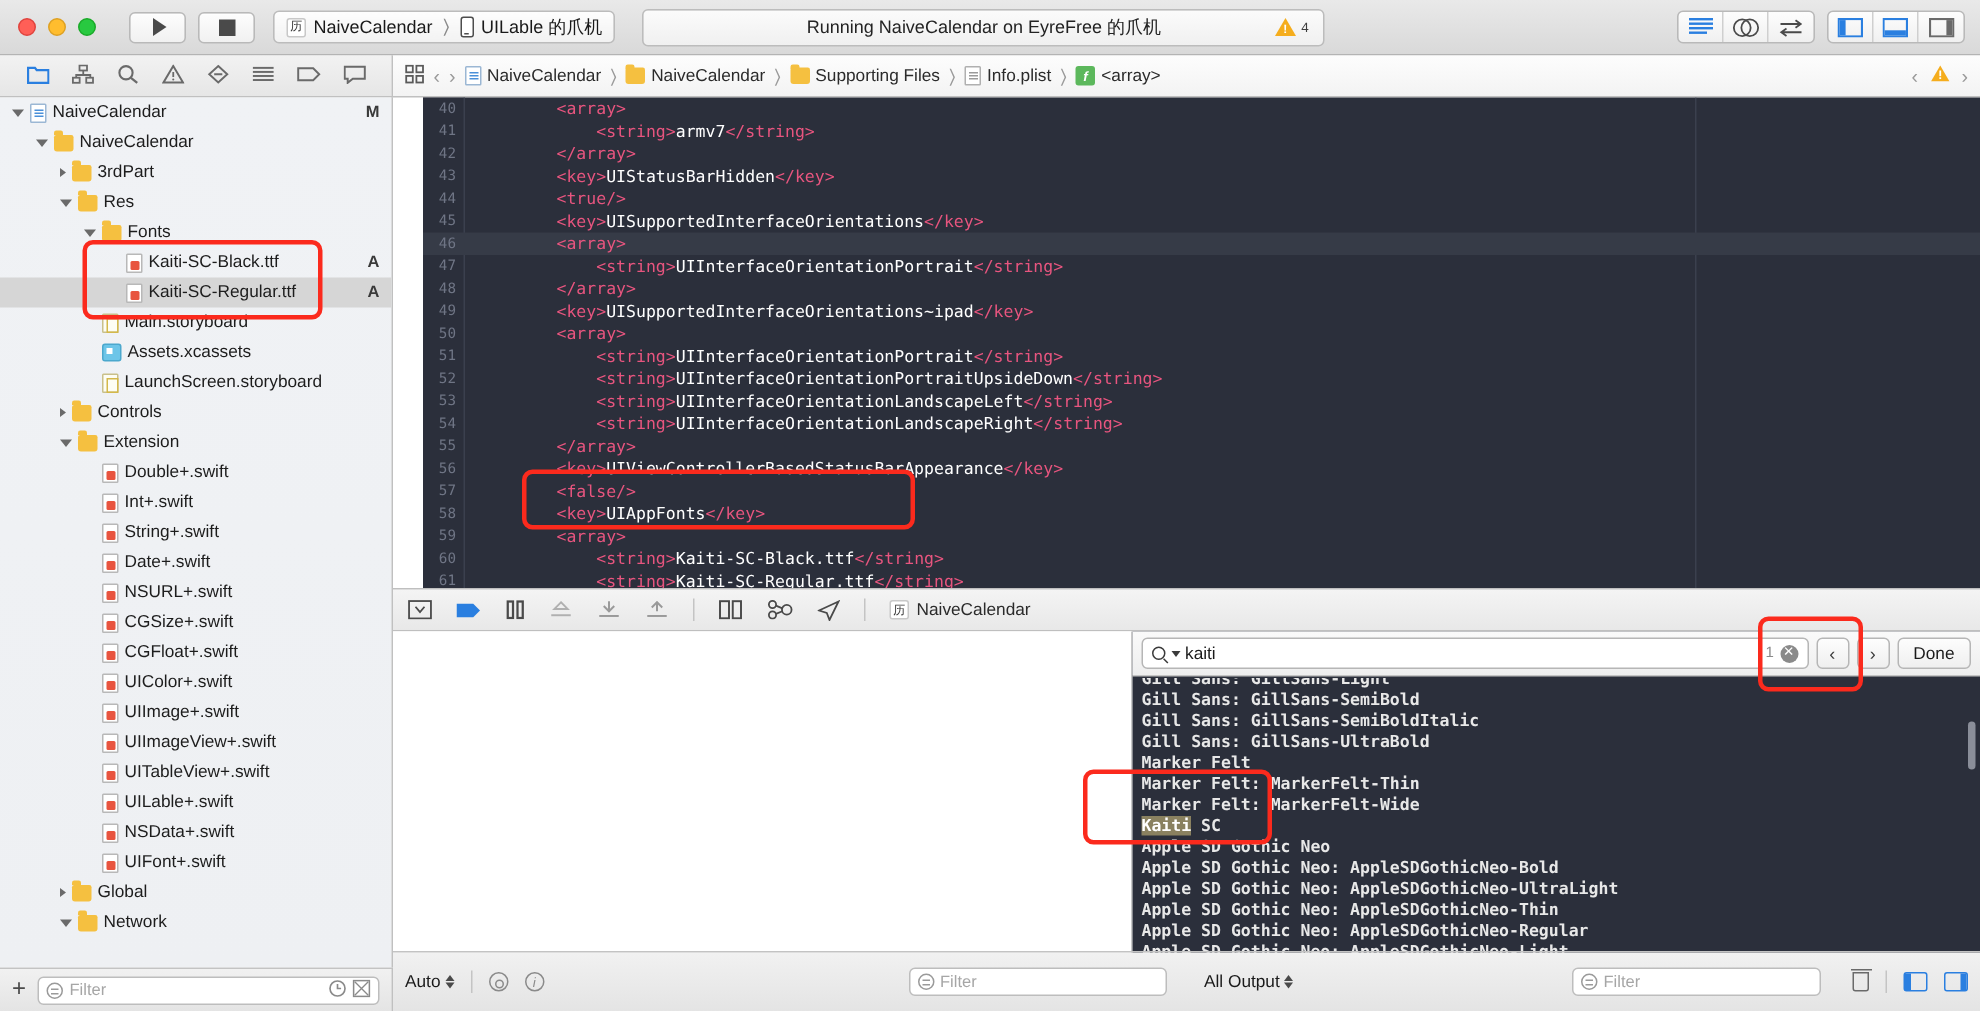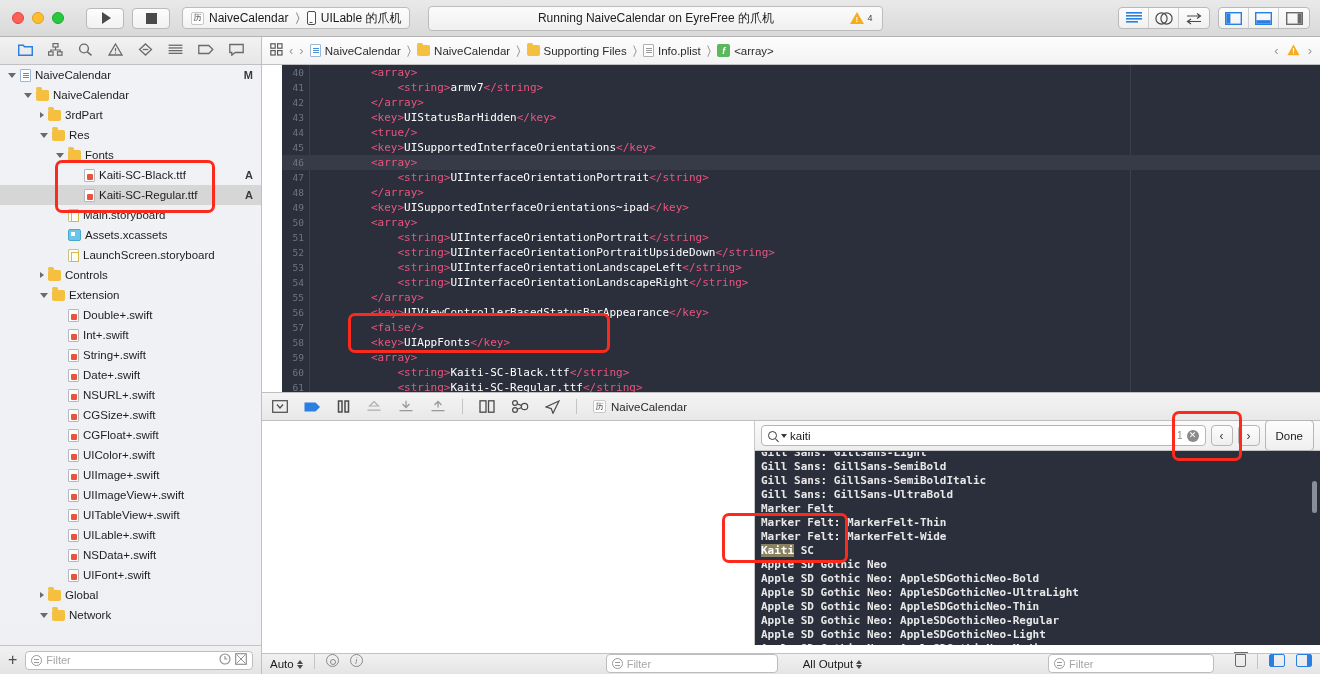--- a/index.html
+++ b/index.html
@@ -266,43 +266,43 @@
     width: 12px; height: 12px; border-radius: 50%; background: #8a8a8a;
     color: #fff; font-size: 9px; display: flex; align-items: center; justify-content: center;
     line-height: 1; font-family: "DejaVu Sans", sans-serif;
   }
   .navbtn {
     width: 22px; height: 21px; background: linear-gradient(180deg,#fdfdfd,#efefef);
     border: 1px solid #b6b6b6; border-radius: 4px;
     display: flex; align-items: center; justify-content: center; font-size: 12px; color: #3a3a3a;
   }
   .donebtn {
-    height: 31px; padding: 0 10px; background: linear-gradient(180deg,#fdfdfd,#efefef);
+    height: 21px; padding: 0 10px; background: linear-gradient(180deg,#fdfdfd,#efefef);
     border: 1px solid #b6b6b6; border-radius: 4px;
     display: flex; align-items: center; font-size: 11.5px; color: #1a1a1a;
   }
   .conlines { position: absolute; left: 0; top: 30px; right: 0; bottom: 0; padding-top: 1px; }
   .conline {
     height: 14px; font-family: "DejaVu Sans Mono", monospace; font-size: 11px;
     color: #e8e8e8; font-weight: bold; padding-left: 6px; white-space: pre;
     display: flex; align-items: center;
   }
   .conline.clip { height: 7px; overflow: hidden; align-items: flex-end; }
   .match { background: #8a8160; color: #ffffff; }
   .conscroll {
     position: absolute; right: 3px; top: 60px; width: 5px; height: 32px;
     background: #8a8e99; border-radius: 3px;
   }
 
   
   .bottombar {
-    position: absolute; left: 262px; bottom: 0; right: 0; height: 21px;
+    position: absolute; left: 262px; bottom: 0; right: 0; height: 40px;
     background: linear-gradient(180deg,#f1f1f1,#e4e4e4);
     border-top: 1px solid #c3c3c3;
-    display: flex; padding: 0 8px; gap: 11px;
+    display: flex; align-items: center; padding: 0 8px; gap: 11px;
   }
   .popup { display: flex; align-items: center; gap: 3px; font-size: 11.5px; color: #1a1a1a; }
   .updown { display: flex; flex-direction: column; gap: 1px; }
   .updown i { width:0;height:0;border-left:3px solid transparent;border-right:3px solid transparent; }
   .updown i.u { border-bottom: 4px solid #4a4a4a; }
   .updown i.d { border-top: 4px solid #4a4a4a; }
   .circ-ico { width: 13px; height: 13px; border: 1.3px solid #8a8a8a; border-radius: 50%; position: relative; }
   .circ-ico.dot:after { content:''; position:absolute; left:3.5px; top:3.5px; width:4px;height:4px;border:1.3px solid #8a8a8a;border-radius:50%; }
   .circ-ico.inf { color:#8a8a8a; font-size:9px; display:flex;align-items:center;justify-content:center; font-style:italic; }
   .bb-filter {

